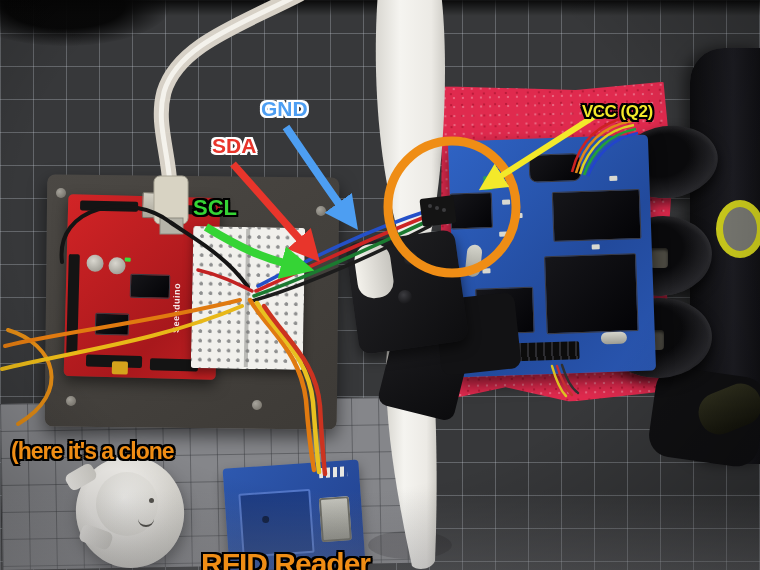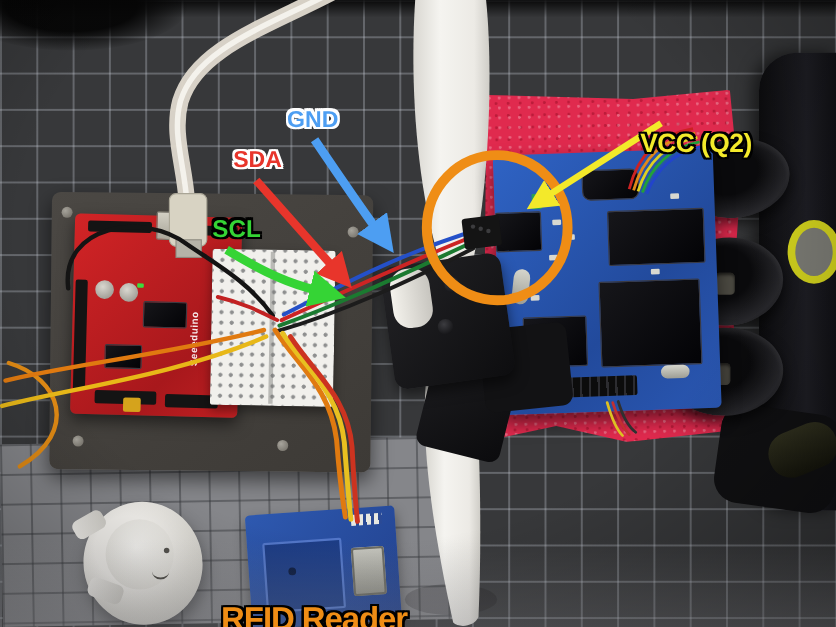--- a/index.html
+++ b/index.html
@@ -106,21 +106,21 @@
   
   .ann{font-weight:bold;white-space:pre;line-height:1.12;}
   .outline-black{text-shadow:-2px -2px 0 #000,2px -2px 0 #000,-2px 2px 0 #000,2px 2px 0 #000,
                  -2px 0 0 #000,2px 0 0 #000,0 -2px 0 #000,0 2px 0 #000;}
   .outline-white{text-shadow:-2px -2px 0 #fff,2px -2px 0 #fff,-2px 2px 0 #fff,2px 2px 0 #fff,
                  -2px 0 0 #fff,2px 0 0 #fff,0 -2px 0 #fff,0 2px 0 #fff;}
   .lab-gnd{left:261px;top:97px;font-size:21px;color:var(--gnd_blue);}
   .lab-sda{left:212px;top:134px;font-size:21px;color:var(--sda_red);}
   .lab-scl{left:193px;top:196px;font-size:22px;color:var(--scl_green);}
   .lab-conn{left:347px;top:111px;font-size:24px;letter-spacing:-1px;color:var(--ann_orange);}
-  .lab-vcc{left:582px;top:64px;font-size:24px;letter-spacing:-.5px;color:var(--ann_yellow);}
+  .lab-vcc{left:582px;top:64px;font-size:17px;letter-spacing:-.5px;color:var(--ann_yellow);}
   .lab-arduino{left:11px;top:376px;font-size:23px;letter-spacing:-1px;line-height:30px;color:var(--ann_orange);}
   .lab-reader{left:201px;top:547px;font-size:30px;letter-spacing:-1px;color:var(--ann_orange);}
 
   .mk-sda{fill:var(--sda_red);} .mk-gnd{fill:var(--gnd_blue);}
   .mk-scl{fill:var(--scl_green);} .mk-vcc{fill:var(--ann_yellow);}
   .st-sda{stroke:var(--sda_red);} .st-gnd{stroke:var(--gnd_blue);}
   .st-scl{stroke:var(--scl_green);} .st-vcc{stroke:var(--ann_yellow);}
   .st-circle{stroke:var(--ann_orange);}
 </style>
 </head>
@@ -295,17 +295,18 @@
     <path d="M 601,112 L 498,178" fill="none" class="st-vcc" stroke-width="6" marker-end="url(#ah-vcc)"></path>
   </svg>
 
   <div class="ann outline-white lab-gnd">GND</div>
   <div class="ann outline-white lab-sda">SDA</div>
   <div class="ann outline-black lab-scl">SCL</div>
   <div class="ann outline-black lab-vcc">
     <span style="position:static;display:block;">VCC (Q2)</span>
   </div>
   <div class="ann outline-black lab-arduino">
+    <span style="position:static;display:block;">(here it's a clone</span>
     
   </div>
   <div class="ann outline-black lab-reader">RFID Reader</div>
 
 </div>
 
 </body></html>

